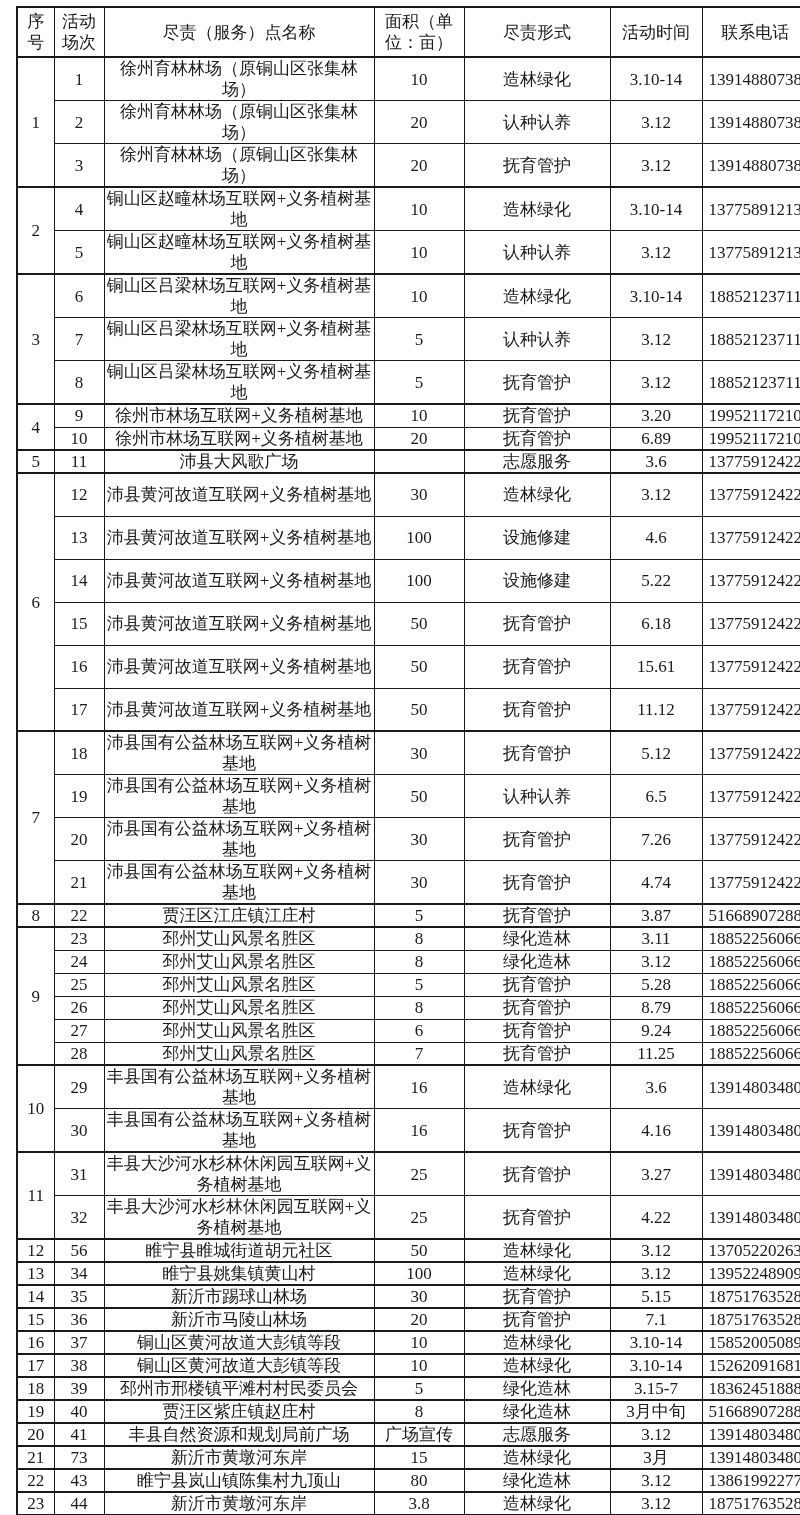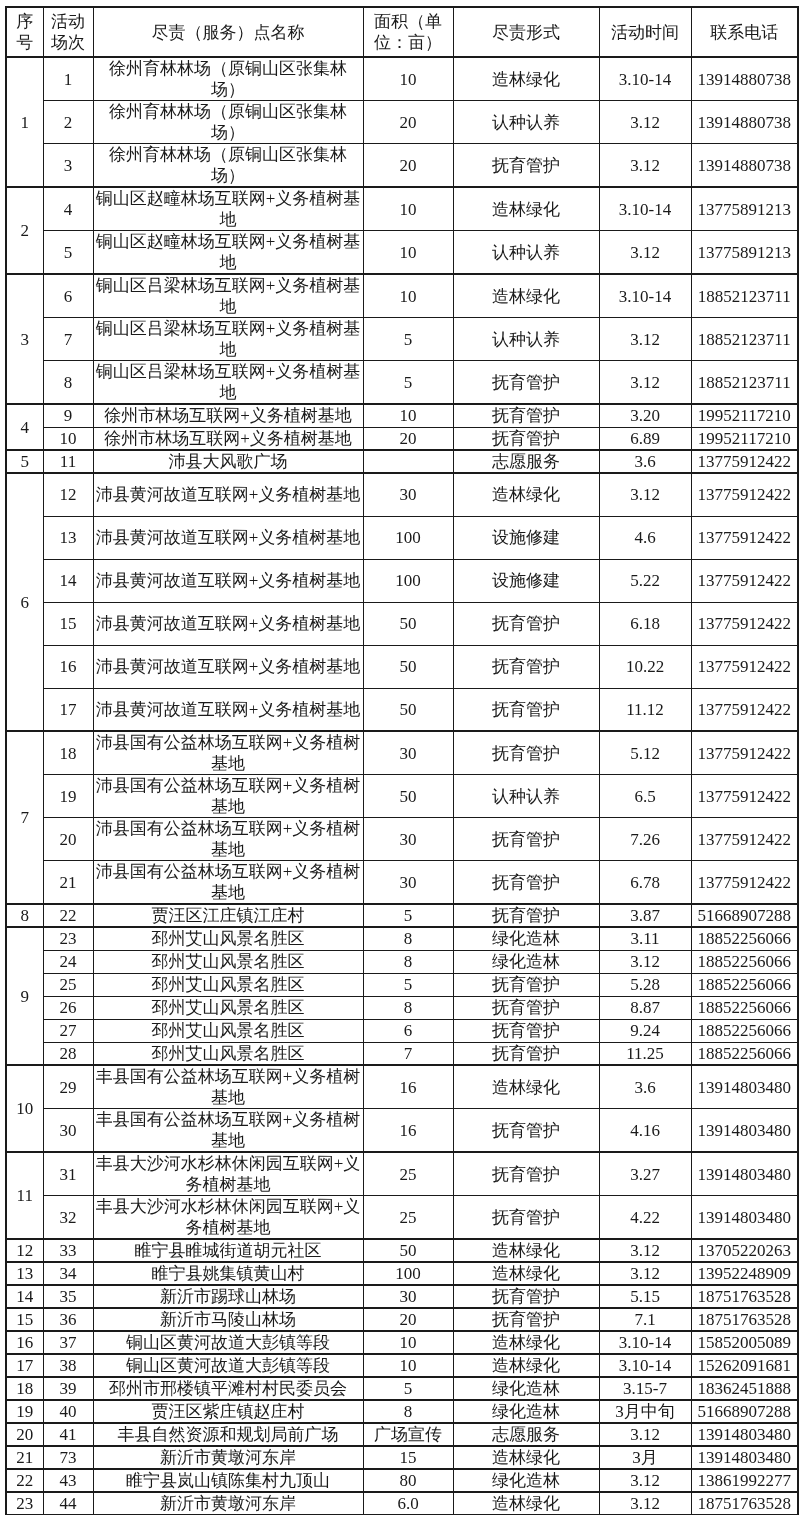--- a/index.html
+++ b/index.html
@@ -8,21 +8,21 @@
     background: #ffffff;
     font-family: "Liberation Serif", "DejaVu Serif", serif;
     color: #1a1a1a;
   }
   .page {
     width: 800px;
     height: 1515px;
     overflow: hidden;
     background: #ffffff;
     box-sizing: border-box;
-    padding: 6px 3px 0 5px;
+    padding: 6px 3px 0 16px;
   }
   table.duty-table {
     border-collapse: collapse;
     table-layout: fixed;
     width: 792px;
     border: 2px solid #1a1a1a;
   }
   .duty-table th, .duty-table td {
     border: 1px solid #1a1a1a;
     text-align: center;
@@ -191,21 +191,21 @@
           <td>50</td>
           <td>抚育管护</td>
           <td>6.18</td>
           <td>13775912422</td>
         </tr>
         <tr class="tall">
           <td>16</td>
           <td>沛县黄河故道互联网+义务植树基地</td>
           <td>50</td>
           <td>抚育管护</td>
-          <td>10.22</td>
+          <td>15.61</td>
           <td>13775912422</td>
         </tr>
         <tr class="tall">
           <td>17</td>
           <td>沛县黄河故道互联网+义务植树基地</td>
           <td>50</td>
           <td>抚育管护</td>
           <td>11.12</td>
           <td>13775912422</td>
         </tr>
@@ -232,21 +232,21 @@
           <td>30</td>
           <td>抚育管护</td>
           <td>7.26</td>
           <td>13775912422</td>
         </tr>
         <tr class="tall">
           <td>21</td>
           <td>沛县国有公益林场互联网+义务植树基地</td>
           <td>30</td>
           <td>抚育管护</td>
-          <td>6.78</td>
+          <td>4.74</td>
           <td>13775912422</td>
         </tr>
         <tr class="short group-start">
           <td rowspan="1">8</td>
           <td>22</td>
           <td>贾汪区江庄镇江庄村</td>
           <td>5</td>
           <td>抚育管护</td>
           <td>3.87</td>
           <td>51668907288</td>
@@ -274,21 +274,21 @@
           <td>5</td>
           <td>抚育管护</td>
           <td>5.28</td>
           <td>18852256066</td>
         </tr>
         <tr class="short">
           <td>26</td>
           <td>邳州艾山风景名胜区</td>
           <td>8</td>
           <td>抚育管护</td>
-          <td>8.87</td>
+          <td>8.79</td>
           <td>18852256066</td>
         </tr>
         <tr class="short">
           <td>27</td>
           <td>邳州艾山风景名胜区</td>
           <td>6</td>
           <td>抚育管护</td>
           <td>9.24</td>
           <td>18852256066</td>
         </tr>
@@ -329,21 +329,21 @@
         <tr class="tall">
           <td>32</td>
           <td>丰县大沙河水杉林休闲园互联网+义务植树基地</td>
           <td>25</td>
           <td>抚育管护</td>
           <td>4.22</td>
           <td>13914803480</td>
         </tr>
         <tr class="short group-start">
           <td rowspan="1">12</td>
-          <td>33</td>
+          <td>56</td>
           <td>睢宁县睢城街道胡元社区</td>
           <td>50</td>
           <td>造林绿化</td>
           <td>3.12</td>
           <td>13705220263</td>
         </tr>
         <tr class="short group-start">
           <td rowspan="1">13</td>
           <td>34</td>
           <td>睢宁县姚集镇黄山村</td>
@@ -430,20 +430,20 @@
           <td>睢宁县岚山镇陈集村九顶山</td>
           <td>80</td>
           <td>绿化造林</td>
           <td>3.12</td>
           <td>13861992277</td>
         </tr>
         <tr class="short group-start">
           <td rowspan="1">23</td>
           <td>44</td>
           <td>新沂市黄墩河东岸</td>
-          <td>6.0</td>
+          <td>3.8</td>
           <td>造林绿化</td>
           <td>3.12</td>
           <td>18751763528</td>
         </tr>
       </tbody>
   </table>
 </div>
 
 </body></html>

